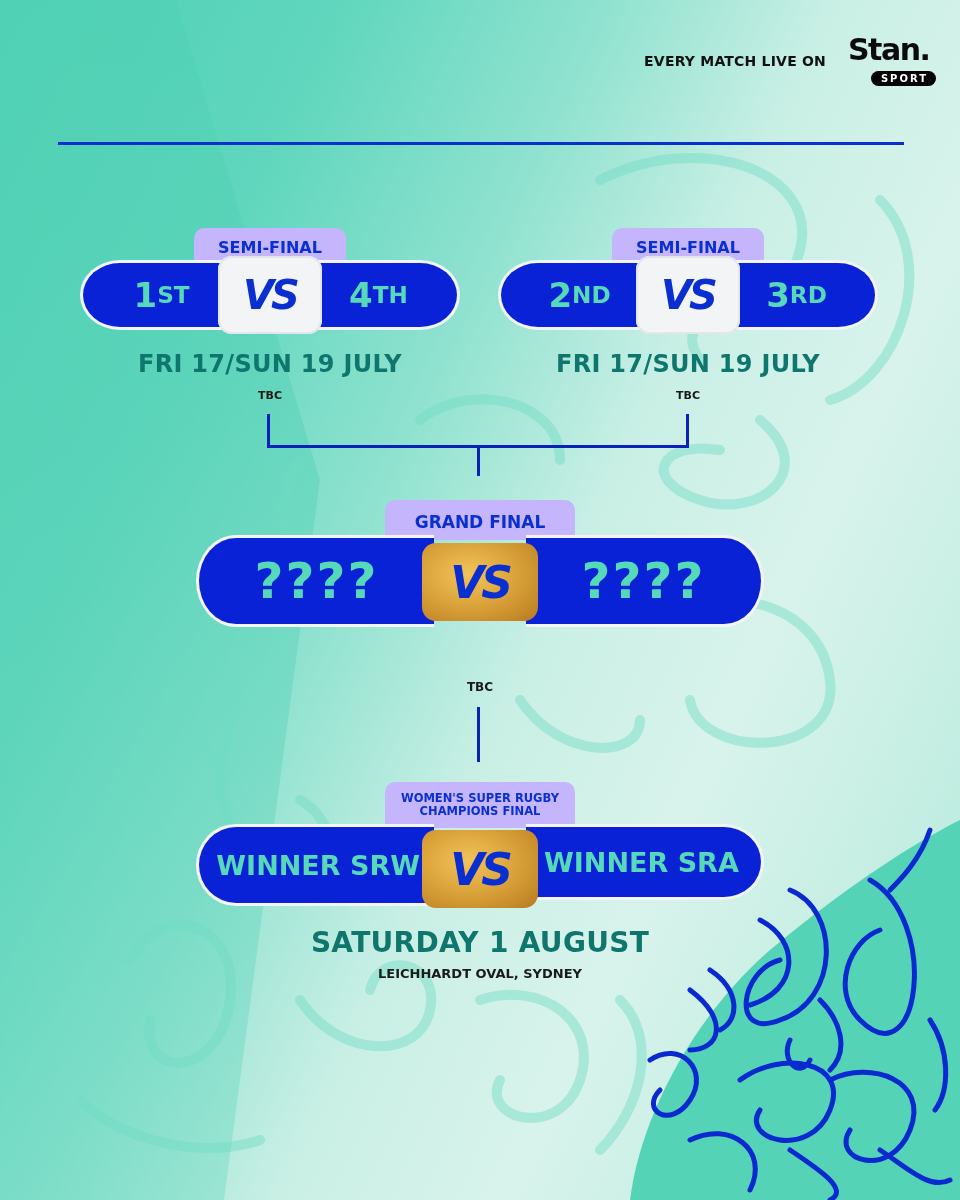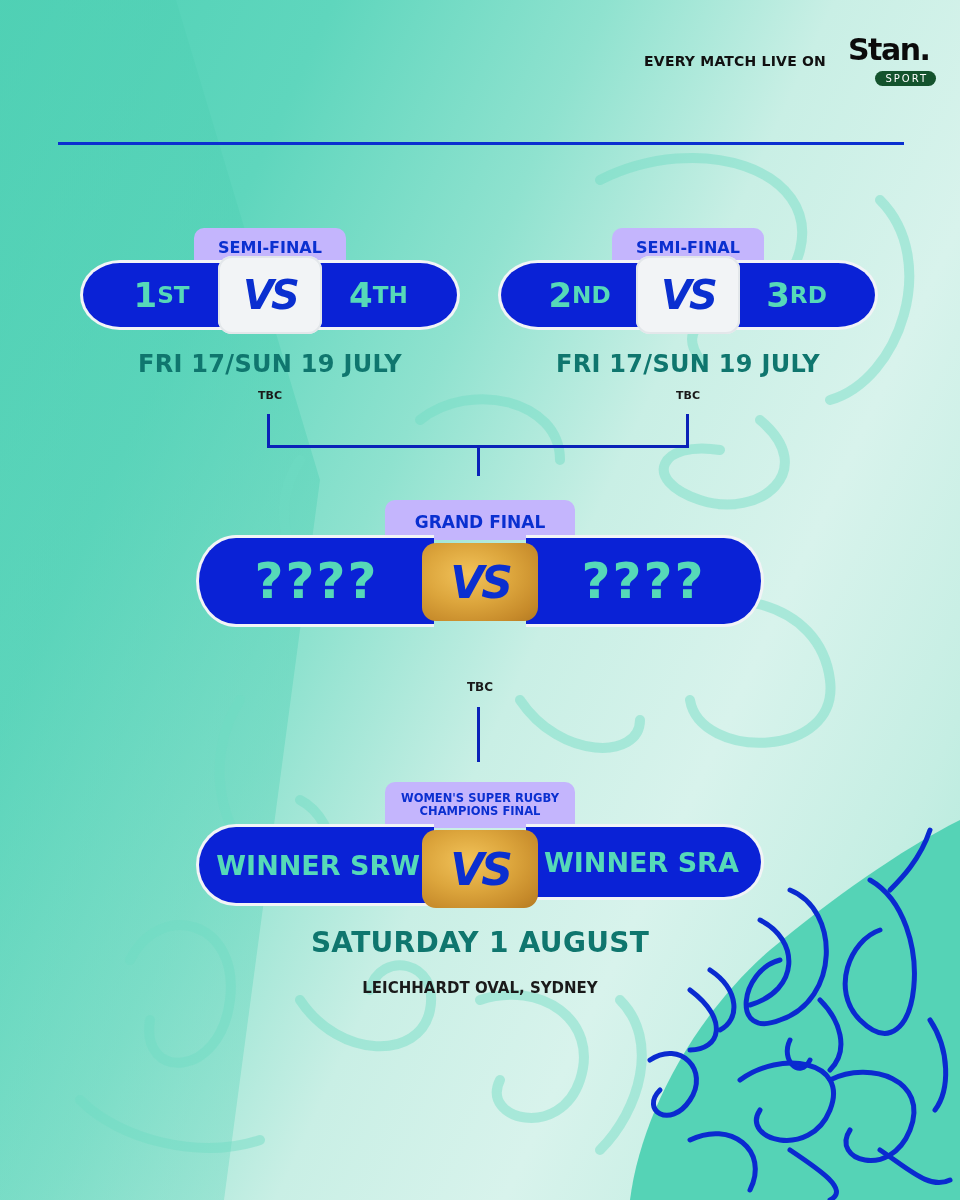--- a/index.html
+++ b/index.html
@@ -29,22 +29,22 @@
       font-size: 14px; letter-spacing: 0.2px; color: #111;
     }
     .stan-logo { position: relative; width: 92px; height: 50px; }
     .stan-word {
       position: absolute; top: -4px; left: 4px;
       font-family: "DejaVu Sans", sans-serif; font-weight: 900;
       font-size: 30px; letter-spacing: -1.5px; color: #0b0b0b;
     }
     .stan-sport {
       position: absolute; bottom: 0; right: 0;
-      background: #14532d; color: #fff; border-radius: 10px;
-      font-family: "DejaVu Sans", sans-serif; font-weight: 400;
+      background: #000000; color: #fff; border-radius: 10px;
+      font-family: "DejaVu Sans", sans-serif; font-weight: 700;
       font-size: 10px; letter-spacing: 2px; padding: 2px 8px 2px 10px;
     }
 
     .title-row {
       position: absolute; left: 58px; top: 142px; width: 846px;
       display: flex; align-items: flex-end; gap: 14px;
     }
     .page-title {
       font-family: "DejaVu Sans", sans-serif; font-weight: 900;
       font-size: 44px; color: #0a2fd0; letter-spacing: 1px; line-height: 1;
@@ -198,14 +198,14 @@
 
 <div class="match" style="left:196px; top:782px; width:568px; height:200px;">
   <div class="stage-tab" style="top:0; width:190px; height:46px; font-size:11.5px; line-height:13px; padding-top:10px;">
     <div>WOMEN'S SUPER RUGBY</div>
     <div>CHAMPIONS FINAL</div>
   </div>
   <div class="panel left" style="left:0; top:42px; width:238px; height:82px; font-size:27px; justify-content:flex-end; padding-right:14px;">WINNER SRW</div>
   <div class="panel right" style="left:330px; top:42px; width:238px; height:76px; font-size:27px; justify-content:flex-start; padding-left:18px;">WINNER SRA</div>
   <div class="vs-badge gold" style="left:226px; top:48px; width:116px; height:78px; font-size:44px;">VS</div>
   <div class="match-date" style="top:144px; font-size:28px;">SATURDAY 1 AUGUST</div>
-  <div class="match-venue" style="top:197px; font-size:15px;">LEICHHARDT OVAL, SYDNEY</div>
+  <div class="match-venue" style="top:184px; font-size:13px;">LEICHHARDT OVAL, SYDNEY</div>
 </div>
 
 </body></html>

